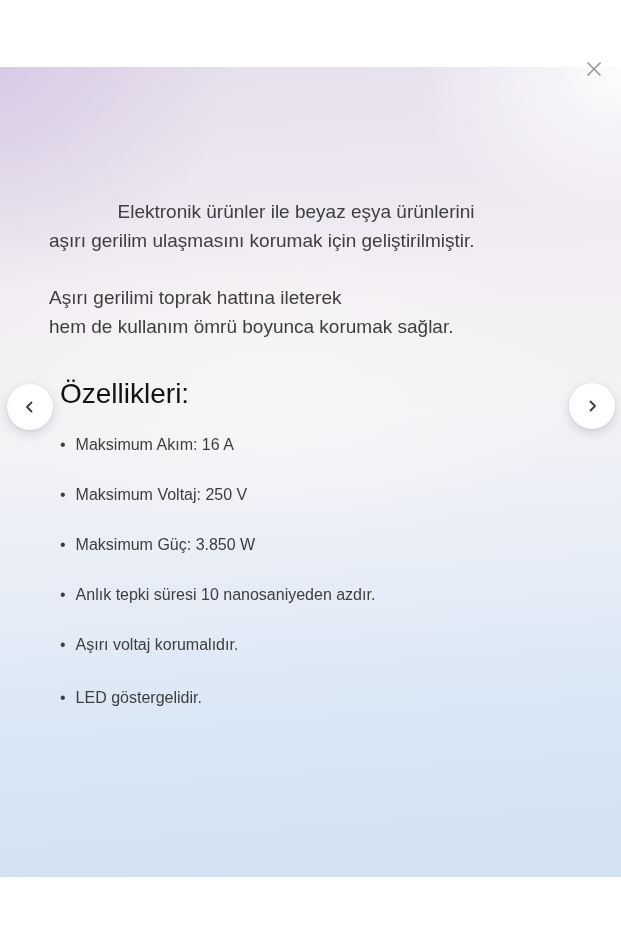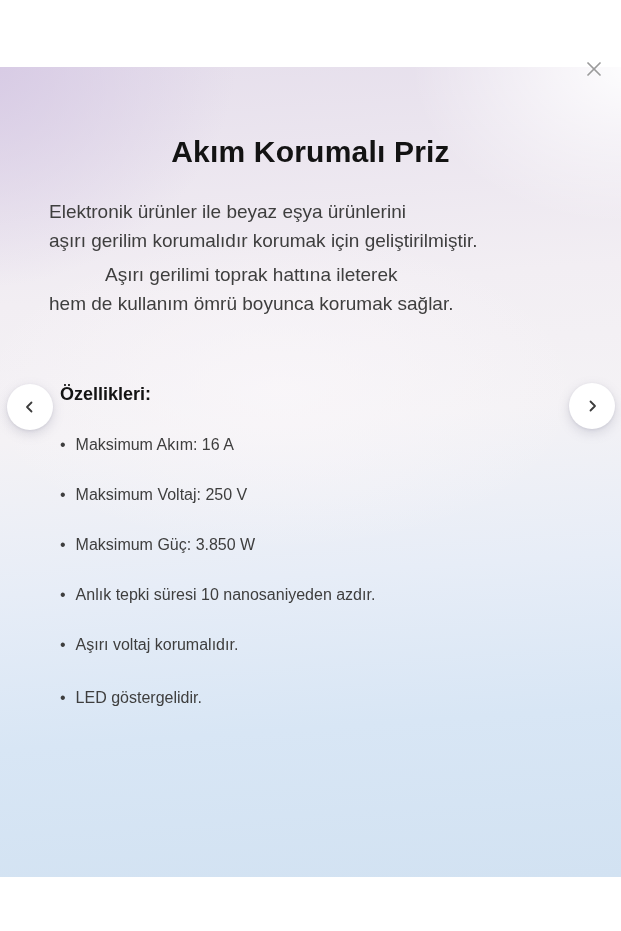--- a/index.html
+++ b/index.html
@@ -43,27 +43,27 @@
     letter-spacing:0.2px;
     color:var(--title-text,#131313);
   }
 
   .para {
     position:absolute; left:49px;
     font-size:19px; line-height:29px;
     color:var(--body-text,#3e3e3e);
   }
   .para .line { display:block; }
-  .para-1 { top:197px; }
-  .para-2 { top:260px;text-align:center; }
+  .para-1 { top:197px;text-align:right; }
+  .para-2 { top:283px; }
 
   .features-heading {
     position:absolute; left:60px; top:380px;
-    font-size:18px; line-height:28px;
-    font-weight:bold;
+    font-size:28px; line-height:28px;
+    font-weight:normal;
     color:var(--title-text,#131313);
   }
 
   .features-list {
     position:absolute; left:60px; top:430px;
     list-style:none;
   }
   .features-list li {
     font-size:16px; line-height:29px;
     color:var(--body-text,#3e3e3e);
@@ -101,25 +101,24 @@
 
   <button class="close-btn" aria-label="close">
     <span>
       <svg width="20" height="20" viewBox="0 0 20 20">
         <line x1="4" y1="4" x2="16" y2="16" stroke="#9b9b9b" stroke-width="1.7" stroke-linecap="round"></line>
         <line x1="16" y1="4" x2="4" y2="16" stroke="#9b9b9b" stroke-width="1.7" stroke-linecap="round"></line>
       </svg>
     </span>
   </button>
 
-  <h1 class="title">Akım Korumalı Priz</h1>
 
   <p class="para para-1">
     <span class="line">Elektronik ürünler ile beyaz eşya ürünlerini</span>
-    <span class="line">aşırı gerilim korumalıdır korumak için geliştirilmiştir.</span>
+    <span class="line">aşırı gerilim ulaşmasını korumak için geliştirilmiştir.</span>
   </p>
 
   <p class="para para-2">
     <span class="line">Aşırı gerilimi toprak hattına ileterek</span>
     <span class="line">hem de kullanım ömrü boyunca korumak sağlar.</span>
   </p>
 
   <h2 class="features-heading">Özellikleri:</h2>
 
   <ul class="features-list">

